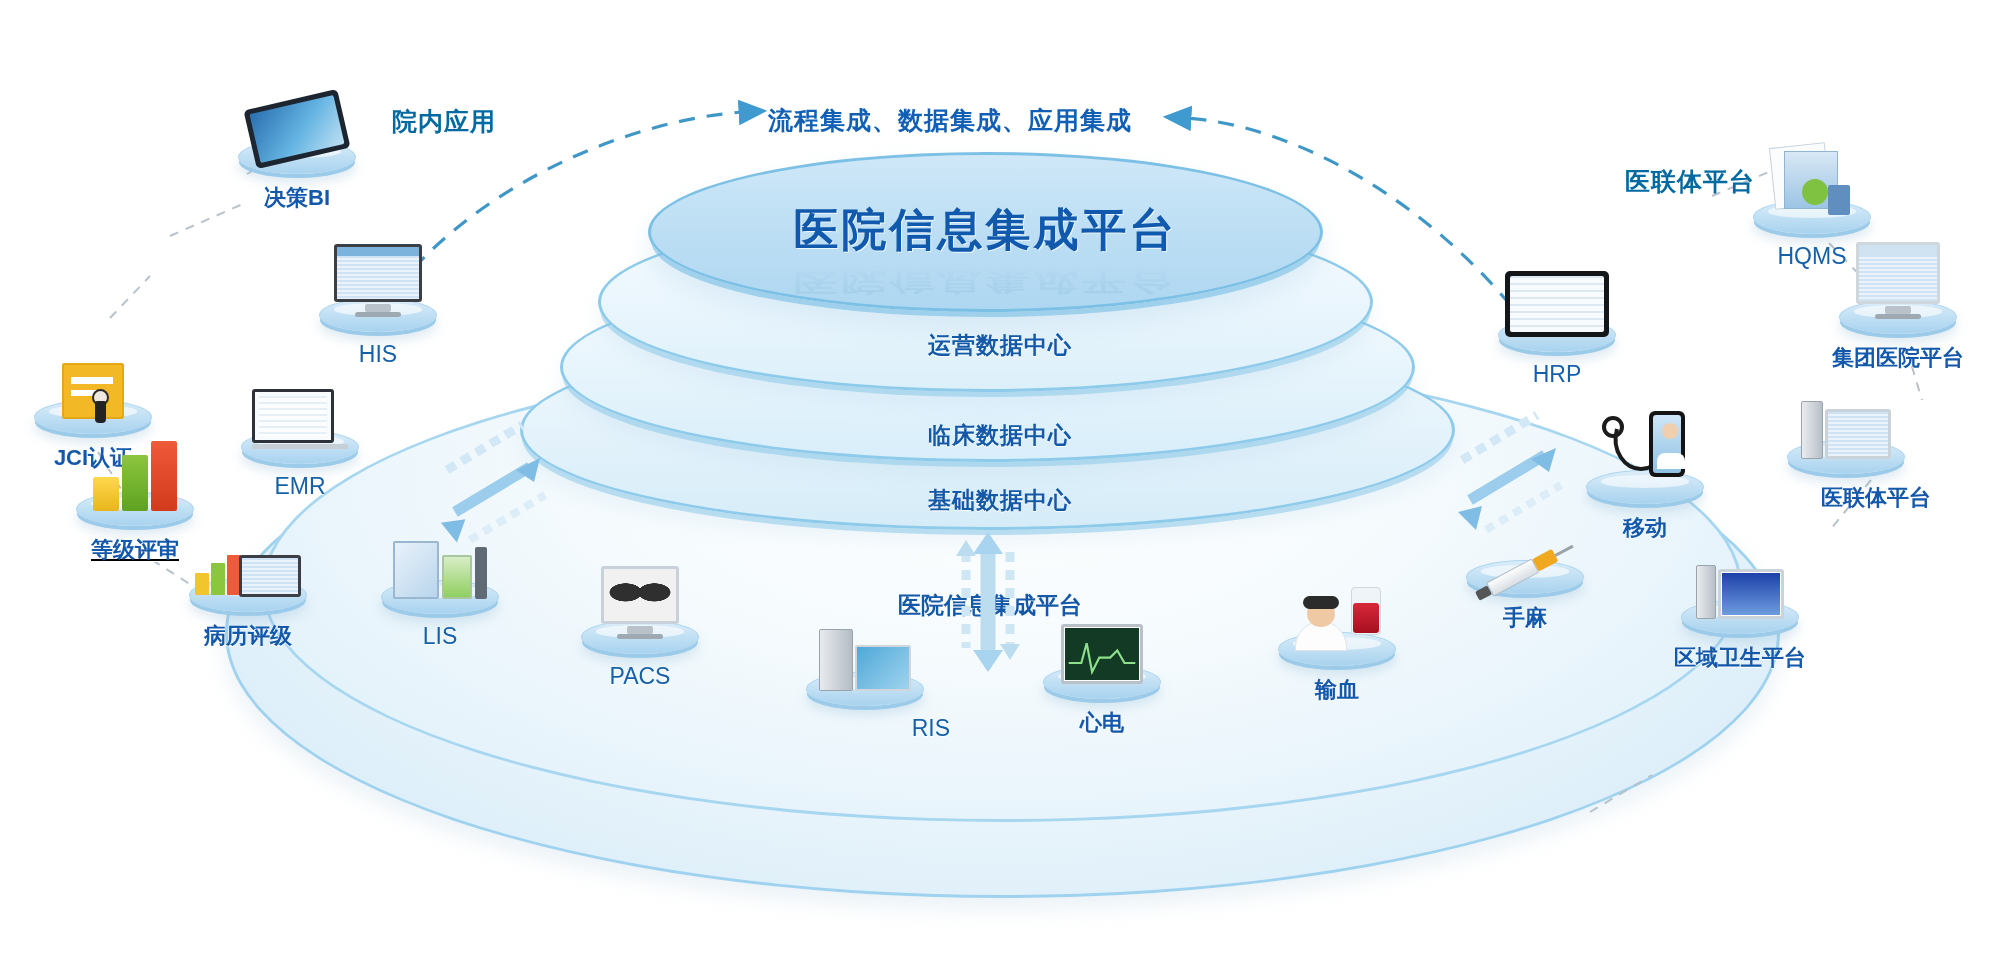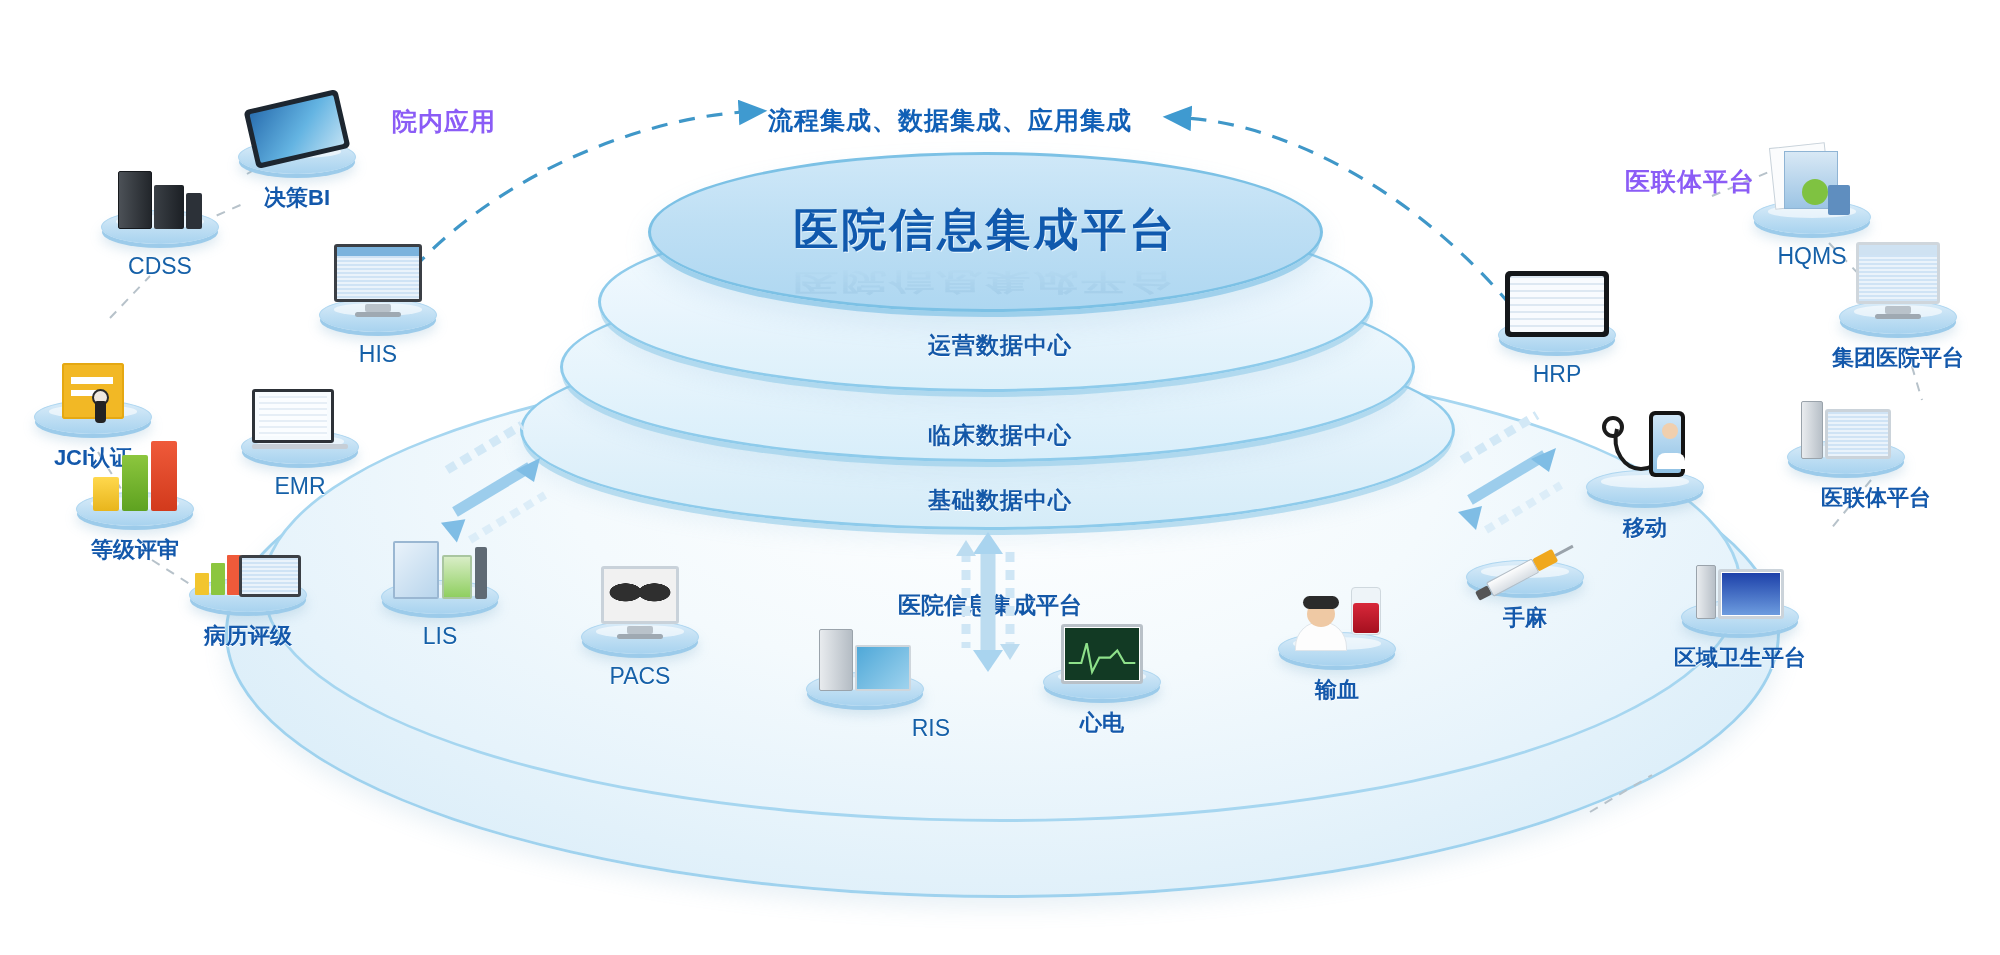--- a/index.html
+++ b/index.html
@@ -74,21 +74,21 @@
 
   
   .biz-caption{
     position:absolute; left:820px; top:590px; width:340px; text-align:center;
     color:#1458a8; font-weight:bold; font-size:23px; z-index:9;
     text-shadow:0 1px 0 #fff;
   }
 
   
   .headline{
-    position:absolute; color:#8b5cf6; font-weight:bold; font-size:25px;
+    position:absolute; color:#0369a1; font-weight:bold; font-size:25px;
     letter-spacing:1px; z-index:20; white-space:nowrap;
   }
   .flow-text{
     position:absolute; left:768px; top:104px; color:#1160b6; font-weight:bold;
     font-size:25px; letter-spacing:1px; z-index:20; white-space:nowrap;
   }
 
   
   .node{ position:absolute; z-index:14; width:170px; margin-left:-85px; text-align:center; }
   .node .pedestal{
@@ -221,54 +221,40 @@
                     transform:rotate(-13deg);padding:5px;">
           <div style="width:100%;height:100%;
                       background:linear-gradient(135deg,#2a6fb0,#64b4e2 55%,#bfe0f3);
                       border-radius:2px;"></div>
         </div>
       </div>
     </div>
     <div class="caption cn">决策BI</div>
   </div>
 
-  <div class="node" style="left:160px; top:210px;">
-    <div class="pedestal">
-      <div class="art">
-        <div style="display:flex;align-items:flex-end;gap:2px;">
-          <div style="width:34px;height:58px;background:linear-gradient(90deg,#4c5157,#22262b);
-                      border:1px solid #16191d;border-radius:2px;"></div>
-          <div style="width:30px;height:44px;background:linear-gradient(90deg,#3b4046,#1b1f24);
-                      border-radius:2px;"></div>
-          <div style="width:16px;height:36px;background:#2c3138;border-radius:2px;"></div>
-        </div>
-      </div>
-    </div>
-    <div class="caption">CDSS</div>
-  </div>
 
 
   <div class="node" style="left:93px; top:400px;">
     <div class="pedestal">
       <div class="art">
         <div style="position:relative;width:62px;height:56px;background:#f2b825;
                     border-radius:3px;box-shadow:inset 0 0 0 2px #e5a812;">
           <div style="position:absolute;left:9px;top:14px;width:42px;height:7px;background:#fff;"></div>
           <div style="position:absolute;left:9px;top:27px;width:30px;height:6px;background:#fff;"></div>
           <div style="position:absolute;left:30px;top:26px;width:17px;height:17px;border-radius:50%;
                       background:#efe8df;border:2px solid #2b2b2b;"></div>
           <div style="position:absolute;left:33px;top:38px;width:11px;height:22px;background:#232323;
                       border-radius:2px 2px 4px 4px;"></div>
         </div>
       </div>
     </div>
     <div class="caption cn">JCI认证</div>
   </div>
 
-  <div class="node" style="left:135px; top:492px;">
+  <div class="node" style="left:135px; top:492px;text-decoration:underline;">
     <div class="pedestal">
       <div class="art">
         <div style="display:flex;align-items:flex-end;gap:3px;">
           <div style="width:26px;height:34px;background:linear-gradient(180deg,#ffd84d,#e8b51c);
                       border-radius:2px;"></div>
           <div style="width:26px;height:56px;background:linear-gradient(180deg,#8cc63e,#5ea220);
                       border-radius:2px;"></div>
           <div style="width:26px;height:70px;background:linear-gradient(180deg,#ef5a3a,#d23a1c);
                       border-radius:2px;"></div>
         </div>

